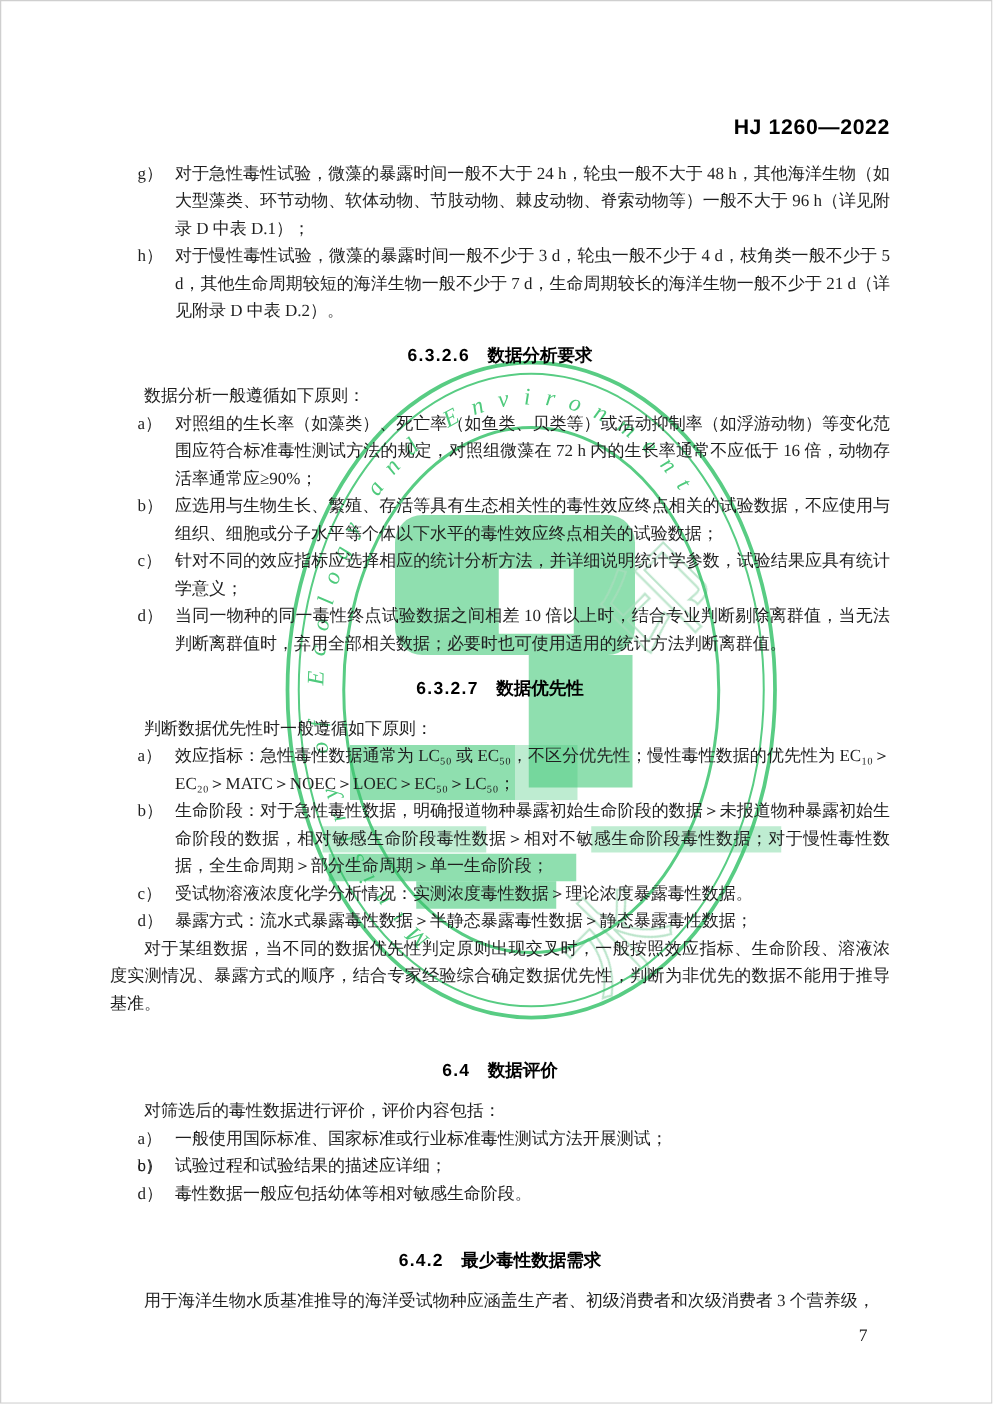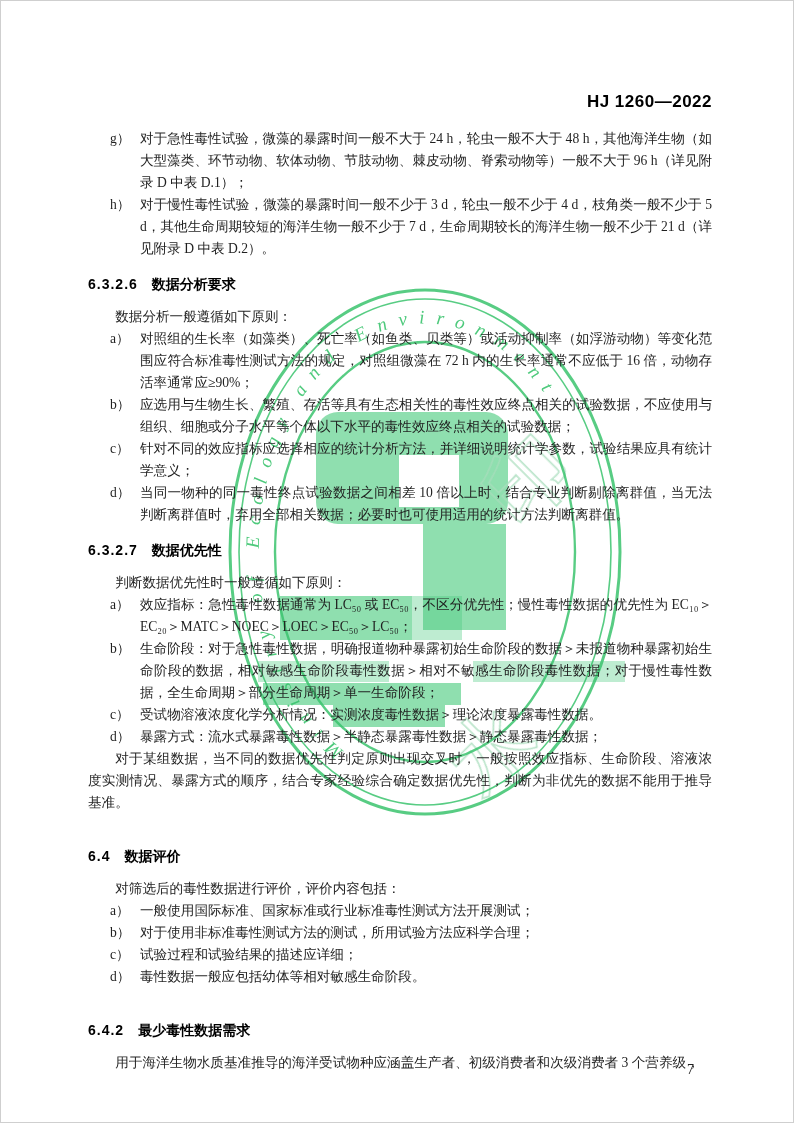--- a/index.html
+++ b/index.html
@@ -14,21 +14,21 @@
     font-family:Liberation Sans, sans-serif;
     font-weight:700;font-size:17px;letter-spacing:.5px;color:#000;
   }
   .content{
     position:absolute;left:88px;right:82px;top:0;z-index:1;
     padding-top:128px;font-size:13.6px;line-height:22px;text-align:justify;
   }
   .h3{
     font-family:"Liberation Sans","DejaVu Sans",sans-serif;
     font-weight:700;font-size:14px;line-height:20px;color:#000;
-    margin:14px 0 12px 0;text-align:left;
+    margin:14px 0 12px 0;text-align:center;
   }
   .h3.big{margin-top:32px;}
   .h3 .num{margin-right:14px;letter-spacing:1px;}
   .para{text-indent:2em;margin:0;}
   .list{margin:0;}
   .li{position:relative;padding-left:52px;}
   .li .marker{position:absolute;left:22px;top:0;}
   .pageno{
     position:absolute;top:1062px;right:100px;z-index:2;
     font-size:14px;color:#222;
@@ -141,21 +141,20 @@
     </div>
 
     <p class="para">对筛选后的毒性数据进行评价，评价内容包括：</p>
     <div class="list">
       <div class="li">
         <span class="marker">a）</span>
         <span>一般使用国际标准、国家标准或行业标准毒性测试方法开展测试；</span>
       </div>
       <div class="li">
         <span class="marker">b）</span>
-        <span>对于使用非标准毒性测试方法的测试，所用试验方法应科学合理；</span>
       </div>
       <div class="li">
         <span class="marker">c）</span>
         <span>试验过程和试验结果的描述应详细；</span>
       </div>
       <div class="li">
         <span class="marker">d）</span>
         <span>毒性数据一般应包括幼体等相对敏感生命阶段。</span>
       </div>
     </div>

